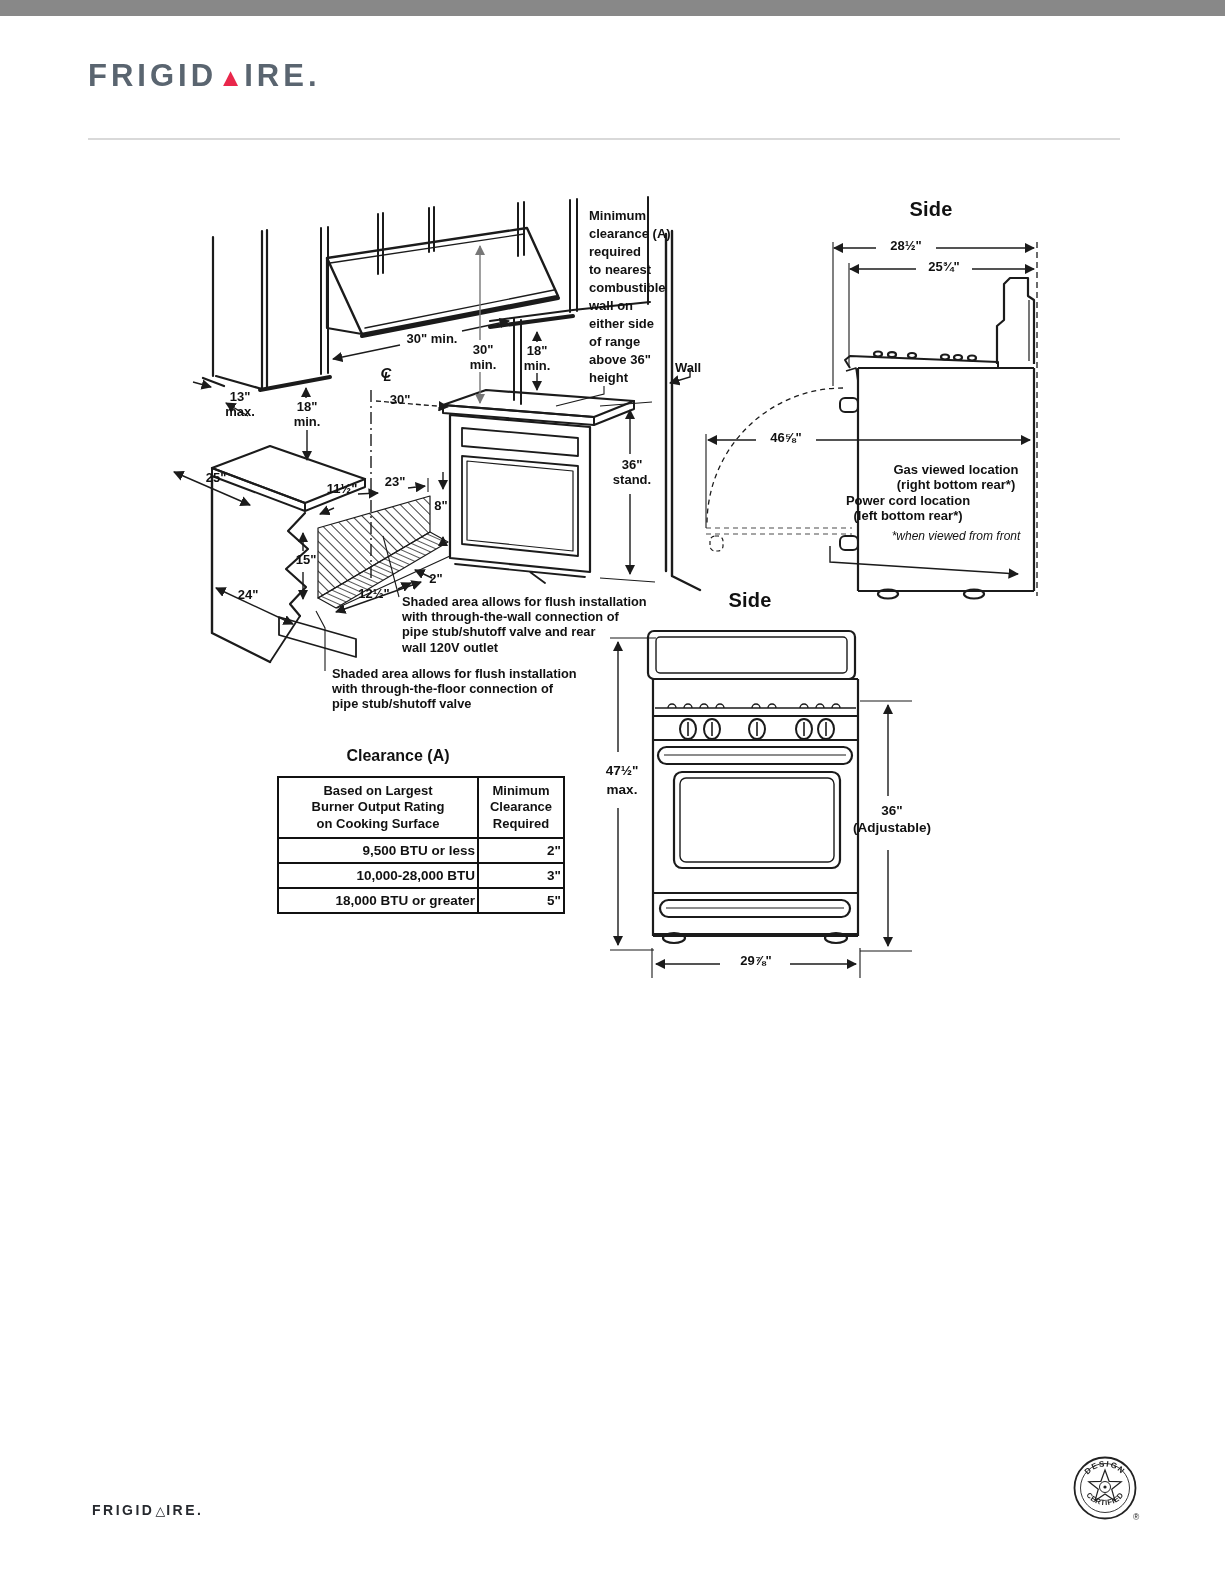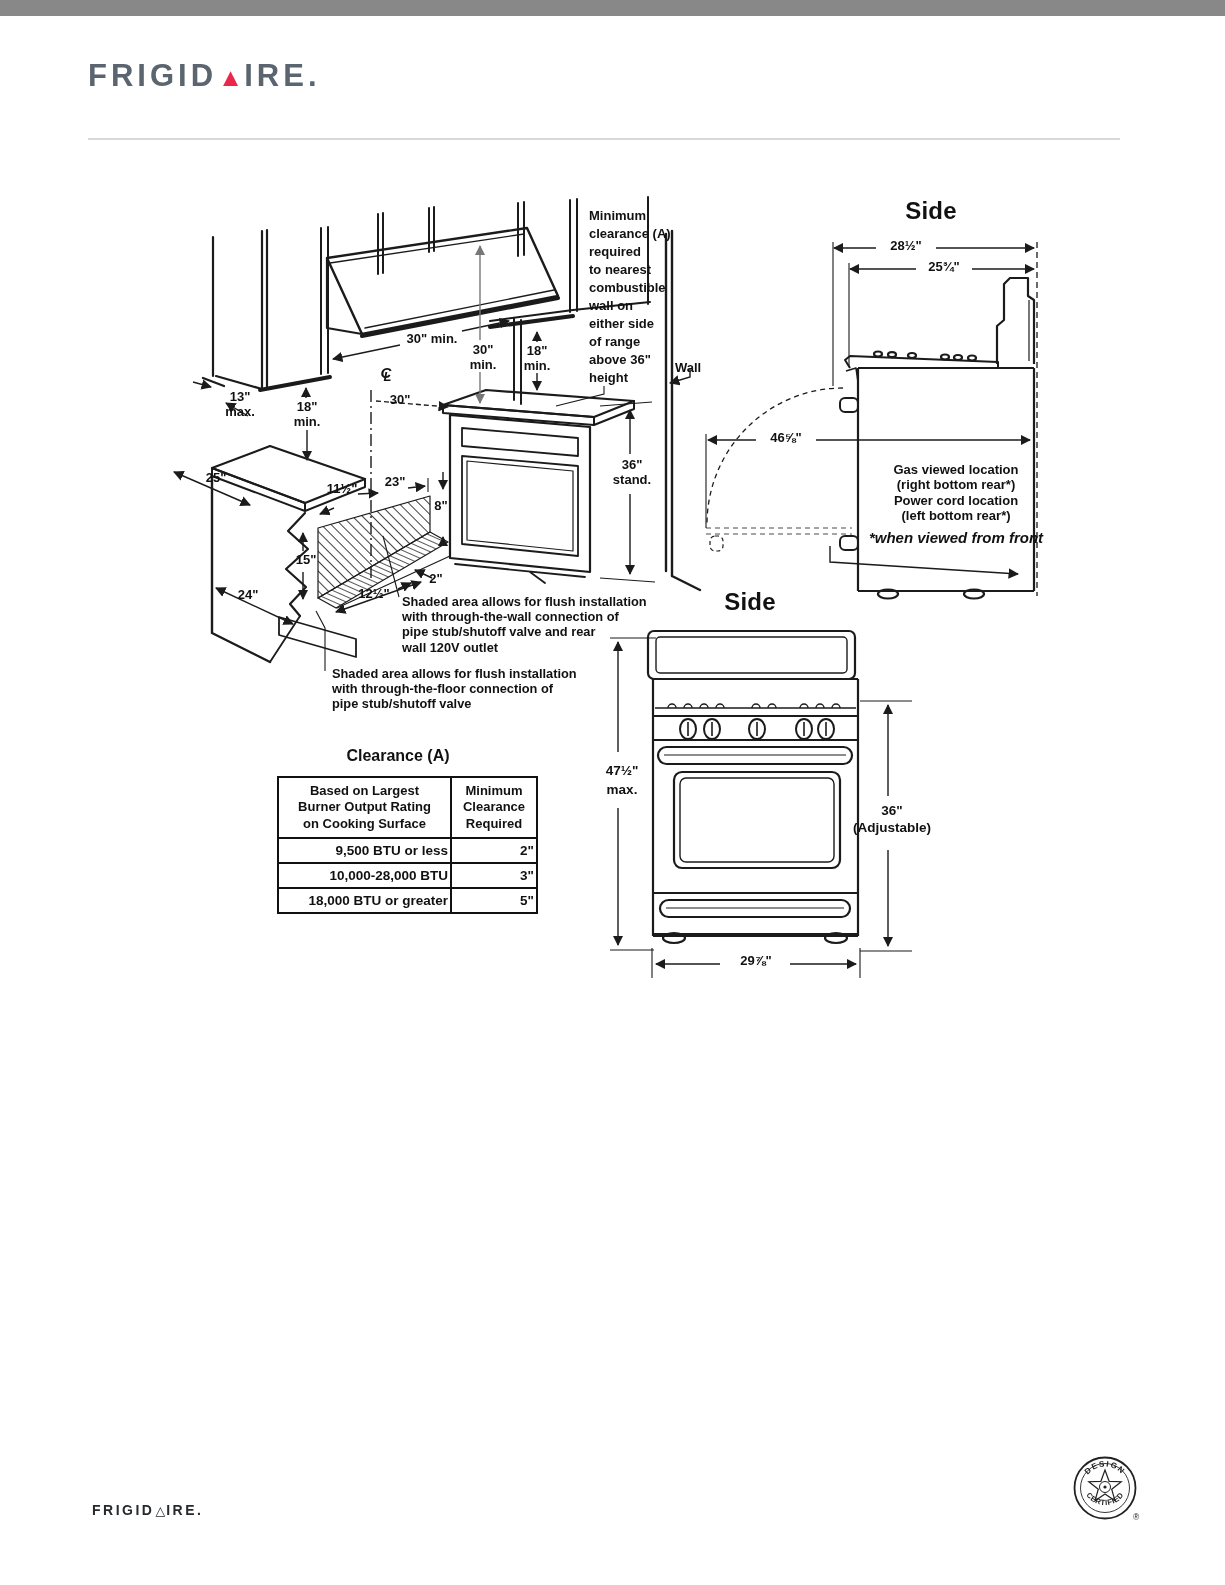--- a/index.html
+++ b/index.html
@@ -10,28 +10,28 @@
   .logo-top .tri{color:#e9274b;font-size:0.82em;letter-spacing:0;margin:0 1px;}
   .logo-bottom{position:absolute;left:92px;top:1486px;font-size:14px;font-weight:600;
                letter-spacing:2.5px;color:#26292e;white-space:nowrap;}
   .logo-bottom .tri{font-size:0.9em;letter-spacing:0;margin:0 1px;color:#26292e;}
   .rule{position:absolute;left:88px;top:122px;width:1032px;height:2px;background:#d9d9d9;}
   .art{position:absolute;left:0;top:0;}
   .lbl{position:absolute;font-weight:bold;font-size:13px;line-height:1.12;color:#111;
        white-space:pre-line;text-align:center;transform:translateX(-50%);}
   .lblL{position:absolute;font-weight:bold;font-size:12.8px;line-height:15.2px;color:#111;
         white-space:pre-line;text-align:left;}
-  .title{font-size:24px;letter-spacing:0.2px;}
+  .title{font-size:20px;letter-spacing:0.2px;}
   .cl{font-weight:bold;font-size:15px;color:#111;font-style:italic;}
   .cl .l{display:inline-block;margin-left:-8px;position:relative;top:3px;font-size:13px;}
-  .foot-note{font-style:italic;font-weight:bold;font-size:15px;}
+  .foot-note{font-style:italic;font-weight:normal;font-size:12px;}
   
   .tbl-title{position:absolute;left:398px;top:731px;transform:translateX(-50%);
              font-size:16px;font-weight:bold;color:#111;white-space:nowrap;}
-  table.clearance{position:absolute;left:277px;top:760px;width:261px;border-collapse:collapse;
+  table.clearance{position:absolute;left:277px;top:760px;width:288px;border-collapse:collapse;
                   background:#fff;color:#111;}
   table.clearance th,table.clearance td{border:2px solid #111;text-align:center;vertical-align:middle;}
   table.clearance th{font-size:13px;font-weight:bold;line-height:1.25;padding:5px 2px;white-space:pre-line;}
   table.clearance td{font-size:13.5px;font-weight:600;height:21px;padding:1px 2px;text-align:right;}
   table.clearance td.c2{width:80px;}
   .blue-line{position:absolute;left:128px;top:1573px;width:148px;height:3px;background:#0000d4;}
   .bottom-edge{position:absolute;left:0;top:1582px;width:1225px;height:3px;background:#101010;}
 </style>
 </head>
 <body>
@@ -262,21 +262,21 @@
   <div class="lblL" style="left:332px;top:650px;">Shaded area allows for flush installation
 with through-the-floor connection of
 pipe stub/shutoff valve</div>
 
   <div class="lbl title" style="left:931px;top:182px;">Side</div>
   <div class="lbl" style="left:906px;top:223px;">28½"</div>
   <div class="lbl" style="left:944px;top:244px;">25¾"</div>
   <div class="lbl" style="left:786px;top:415px;">46⅝"</div>
   <div class="lbl" style="left:956px;top:446px;line-height:15px;">Gas viewed location
 (right bottom rear*)</div>
-  <div class="lbl" style="left:956px;top:477px;line-height:15px;">Power cord location
+  <div class="lbl" style="left:908px;top:477px;line-height:15px;">Power cord location
 (left bottom rear*)</div>
   <div class="lbl foot-note" style="left:956px;top:514px;">*when viewed from front</div>
 
   <div class="lbl title" style="left:750px;top:573px;">Side</div>
   <div class="lbl" style="left:622px;top:745px;line-height:19px;font-size:13.5px;">47½"
 max.</div>
   <div class="lbl" style="left:892px;top:786px;line-height:17px;font-size:13.5px;">36"
 (Adjustable)</div>
   <div class="lbl" style="left:756px;top:938px;">29⅞"</div>
 

